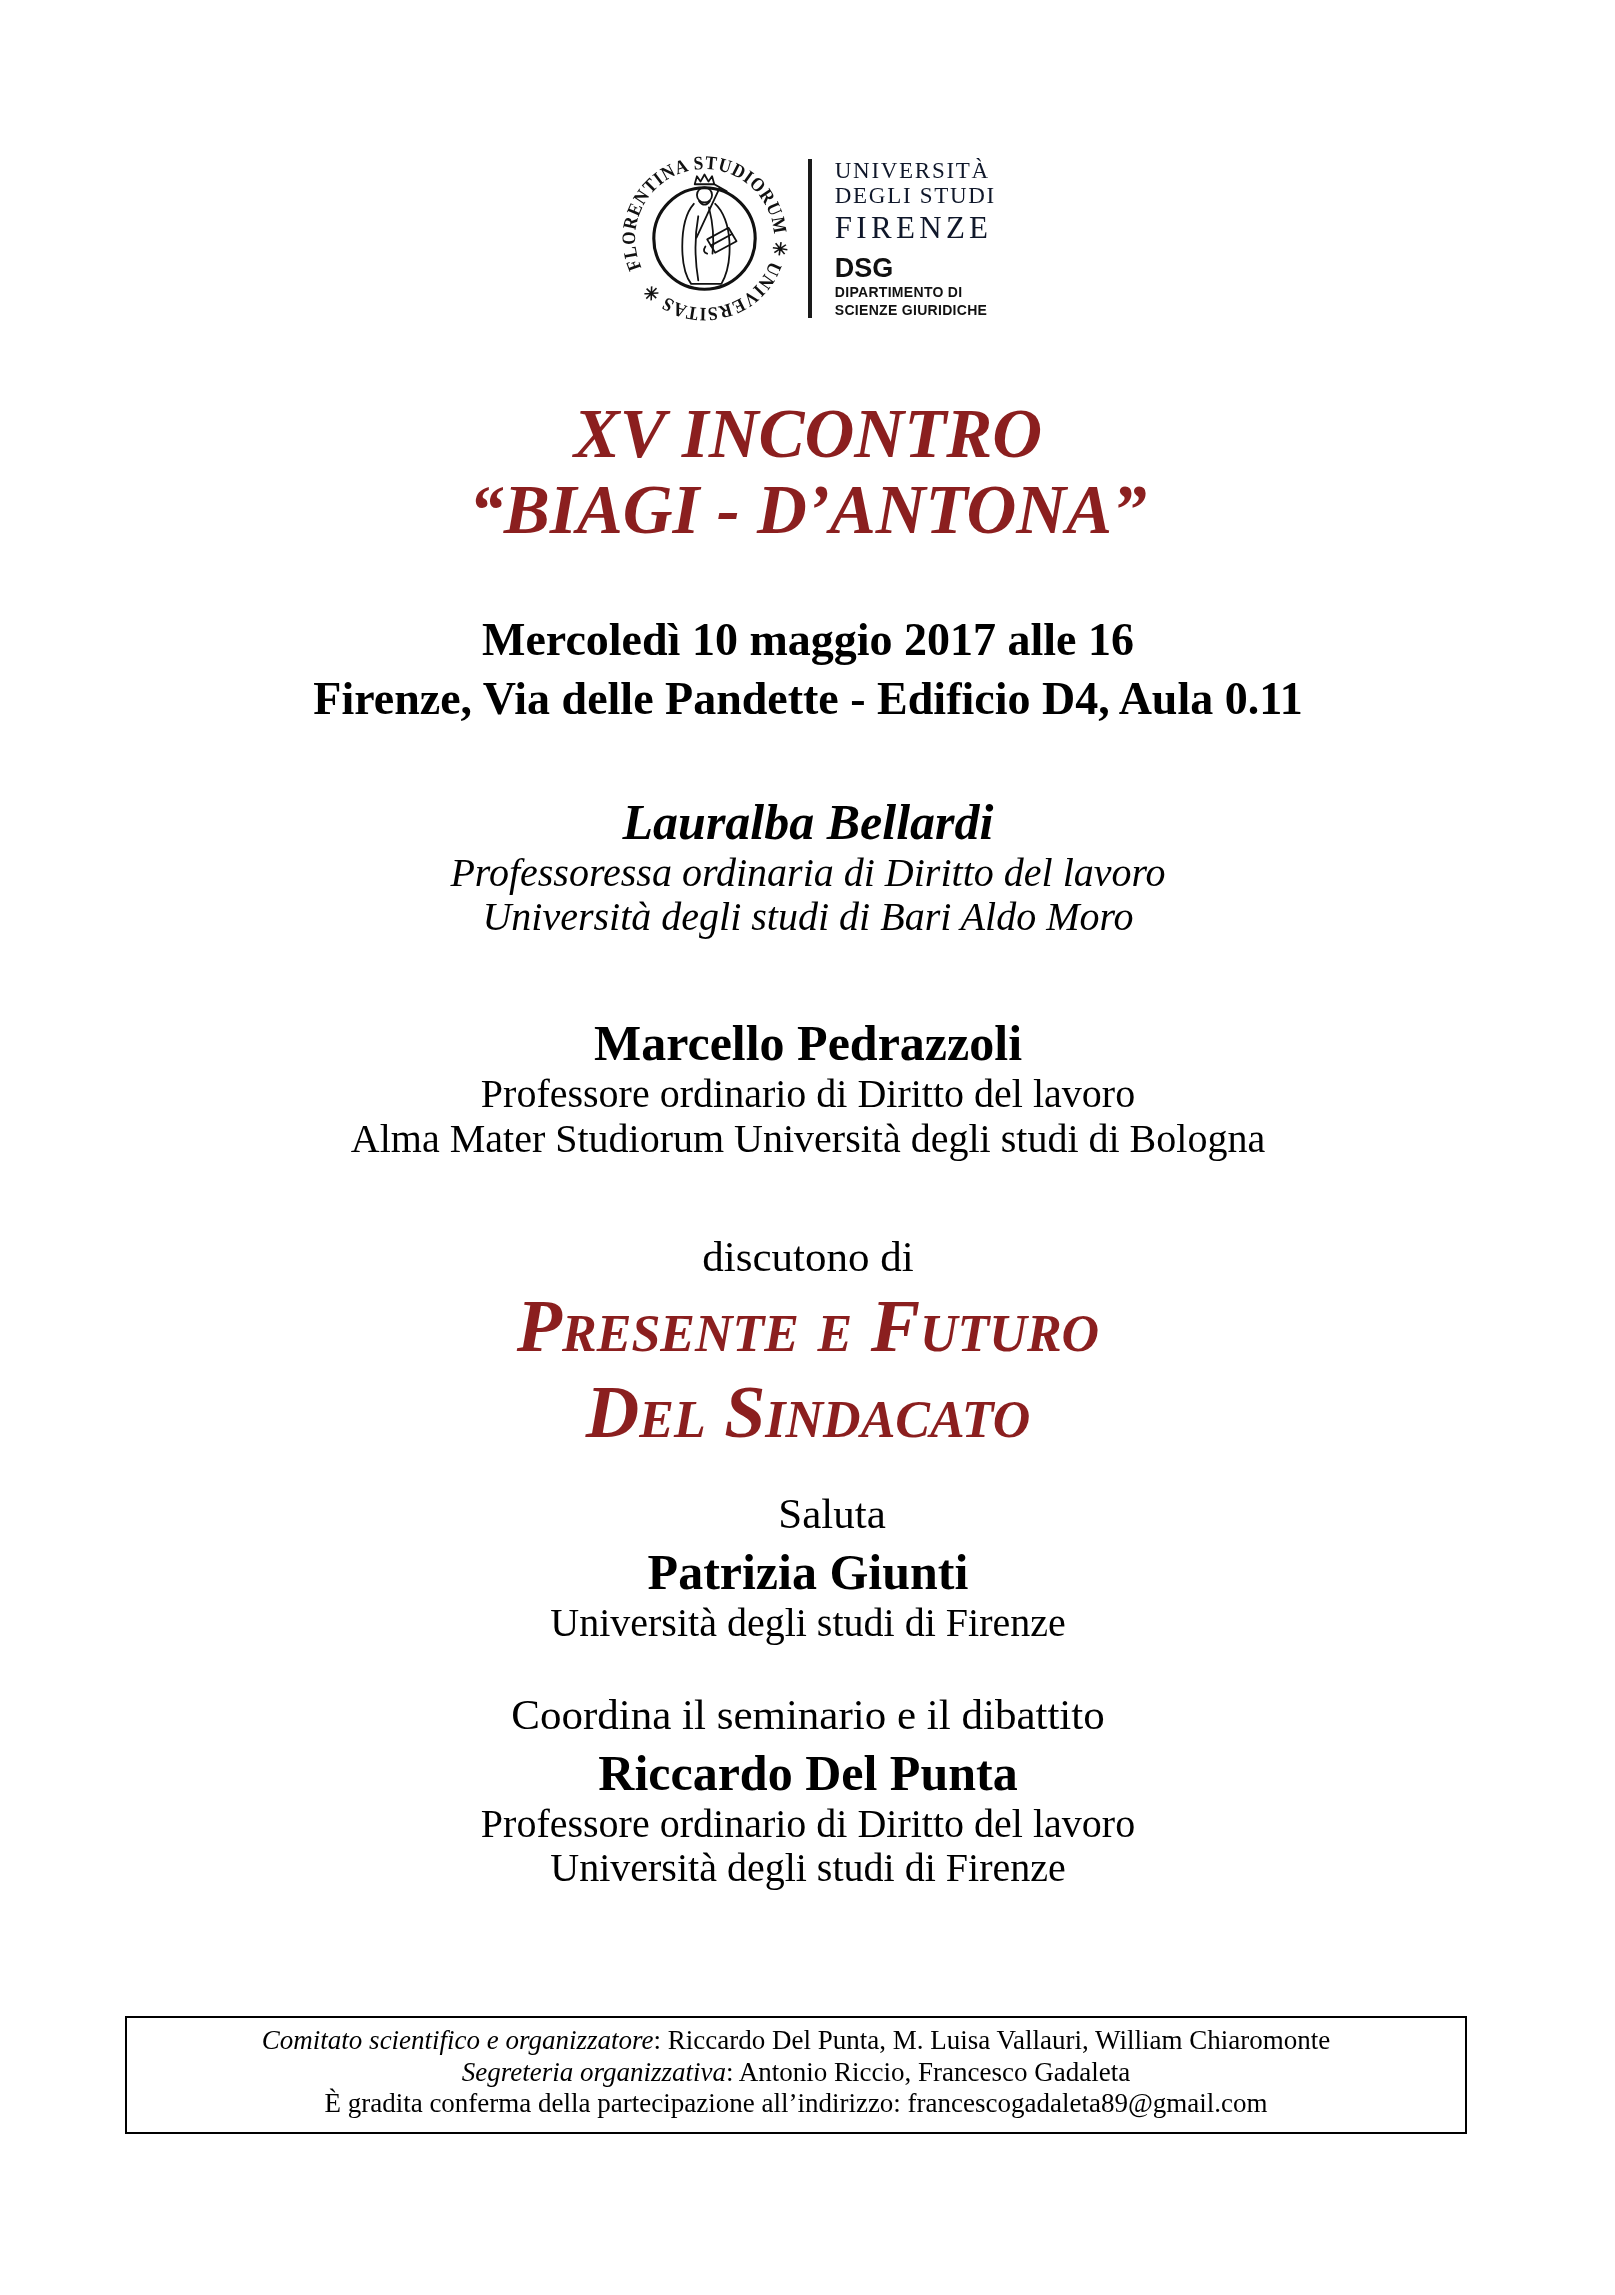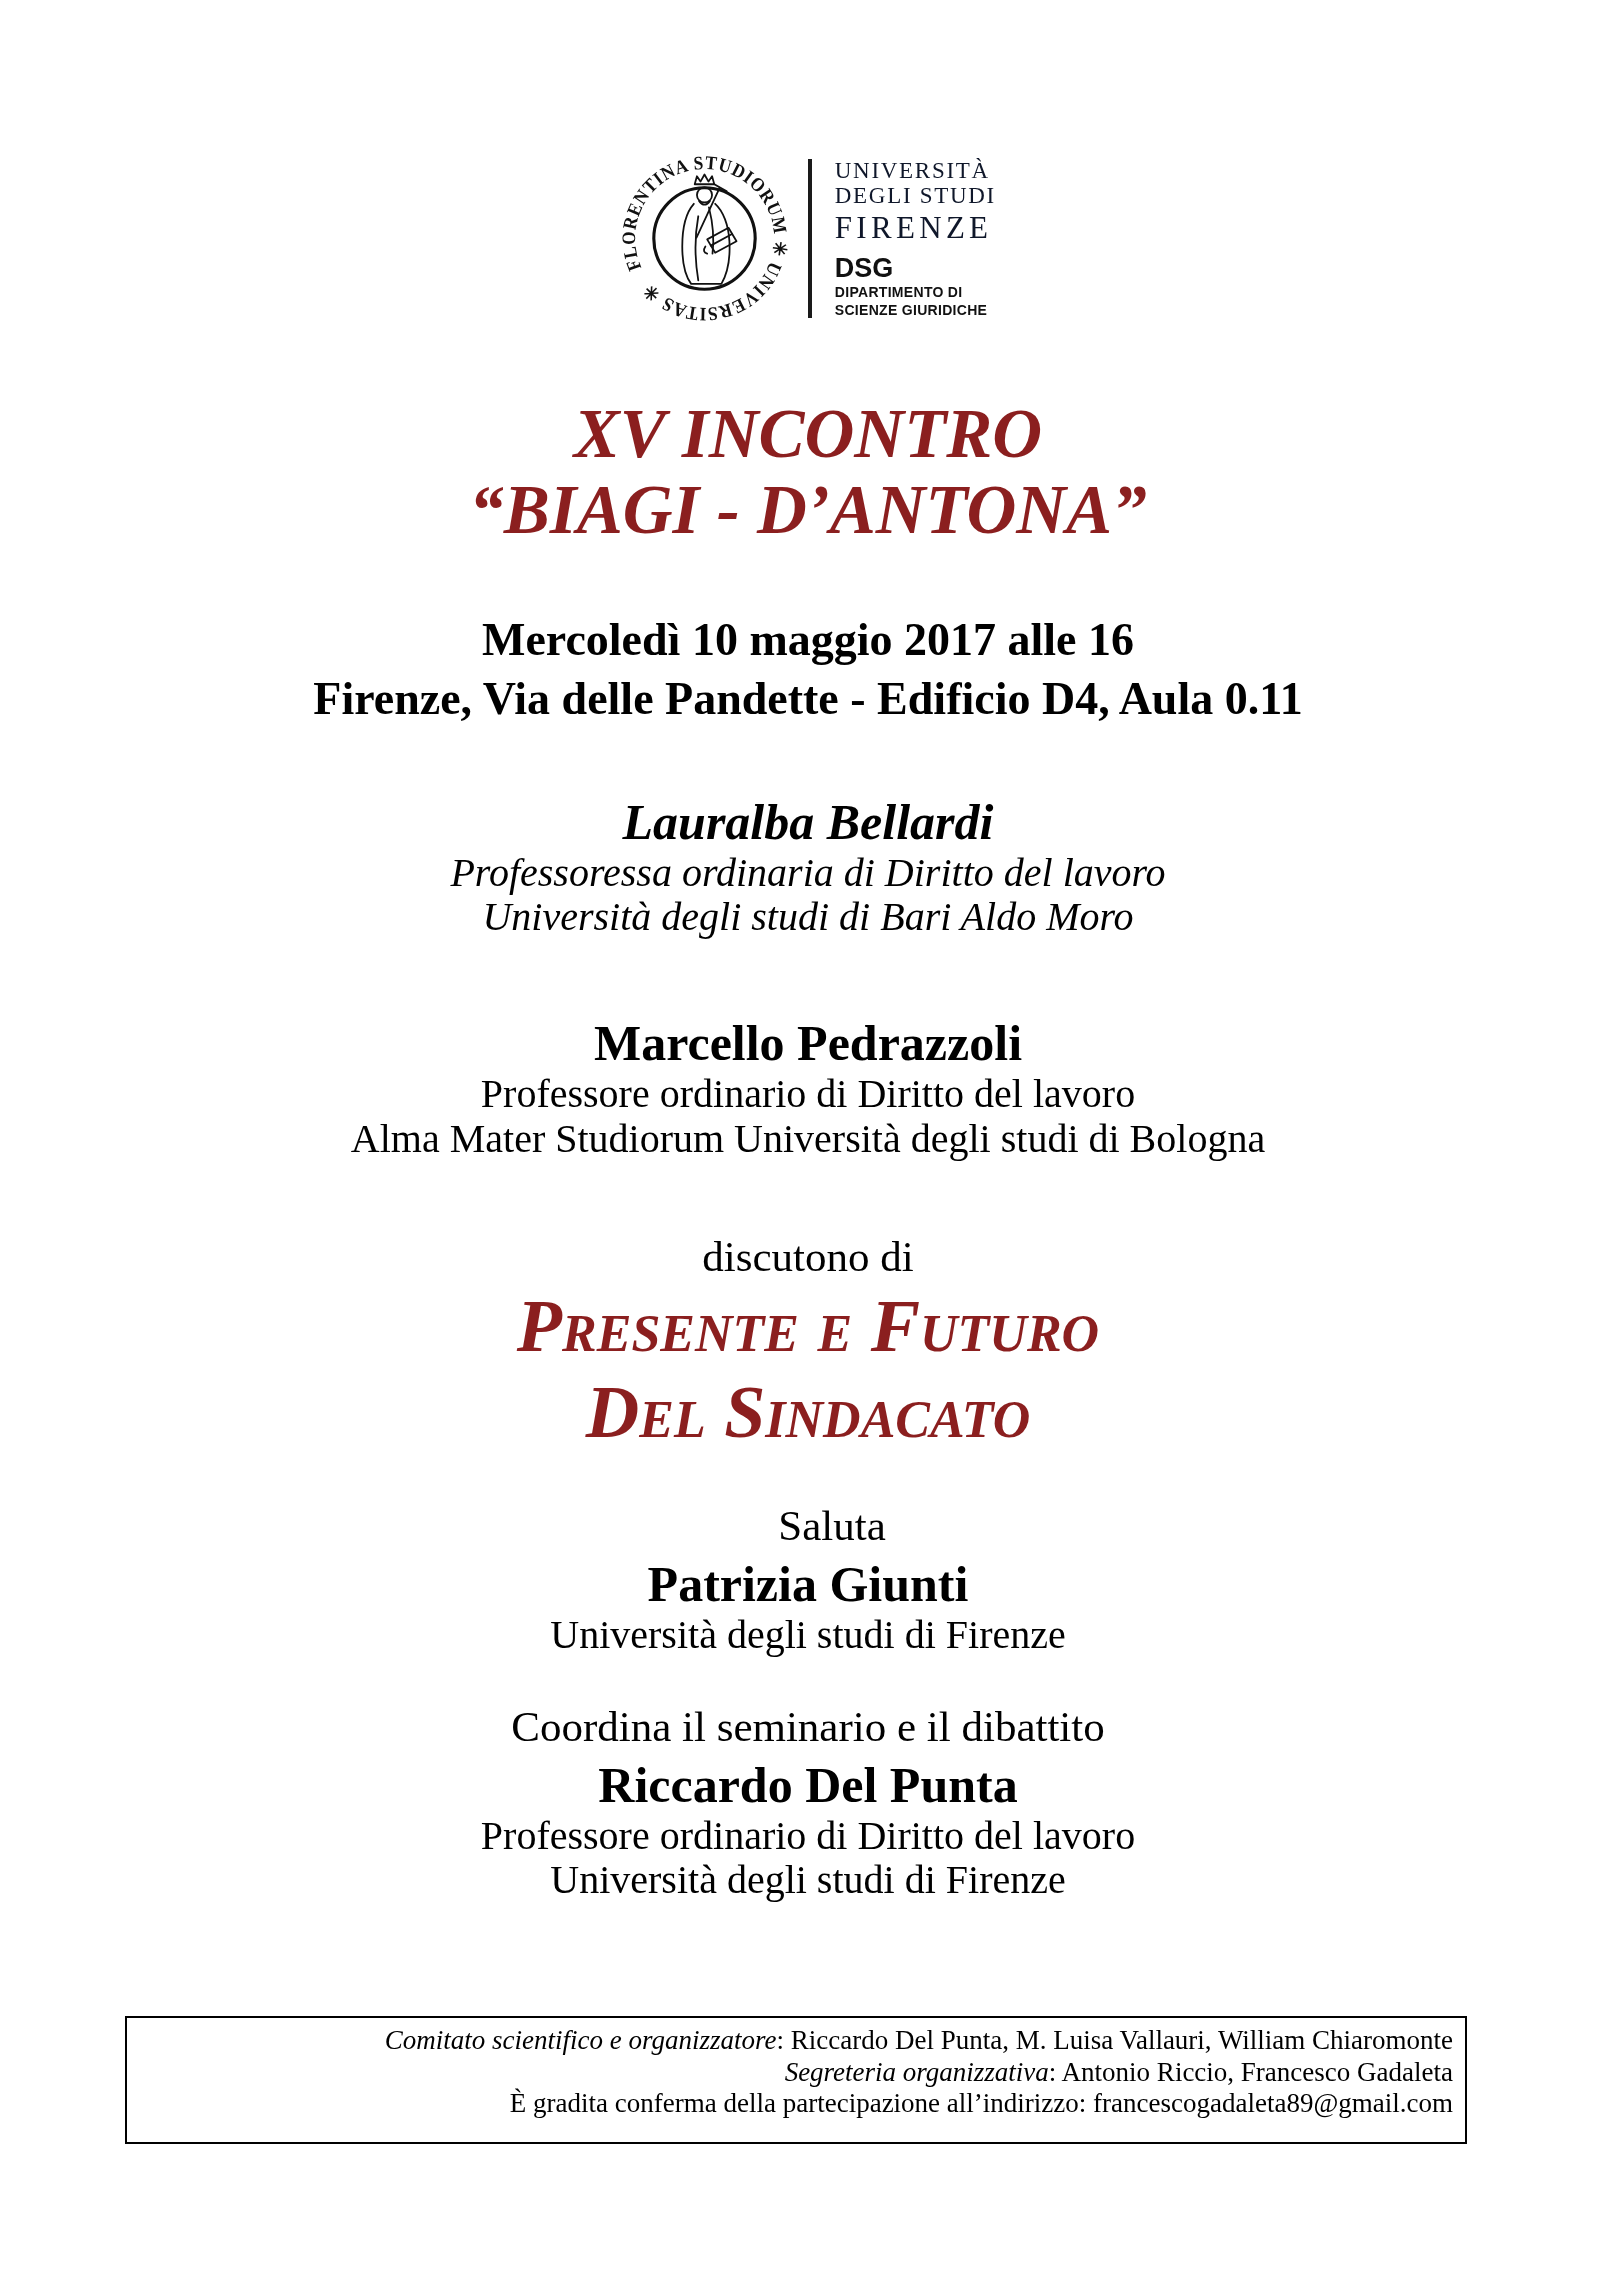--- a/index.html
+++ b/index.html
@@ -66,30 +66,30 @@
   
   .intro{margin-top:69px;font-size:43px;line-height:1.2;}
   .subject{
     margin-top:1.7px;
     color:#8B1F1F;
     font-weight:bold;font-style:italic;
     font-variant:small-caps;
     font-size:74px;line-height:1.16;
   }
   
-  .saluta{margin-top:44px;font-size:43px;line-height:1.2;padding-left:48px;}
+  .saluta{margin-top:32px;font-size:43px;line-height:1.2;padding-left:48px;}
   .coordina{margin-top:43px;font-size:43px;line-height:1.2;}
   .tight{margin-top:3.5px;}
   
   .footer-box{
     position:absolute;
     left:125px;right:149px;top:2016px;
     border:2.6px solid #000;
-    text-align:right;
-    padding:7px 12px 22px 12px;
+    text-align:center;
+    padding:7px 12px 12px 12px;
     font-size:27px;line-height:1.17;
   }
   .footer-label{font-style:italic;}
   
   .seal .art{stroke:#111;fill:none;stroke-width:2;stroke-linecap:round;stroke-linejoin:round;}
   .seal .ring{stroke:#111;fill:none;stroke-width:3.5;}
   .seal text{
     font-family:"Liberation Serif", serif;
     font-weight:bold;font-size:21.5px;letter-spacing:1px;fill:#111;
   }

